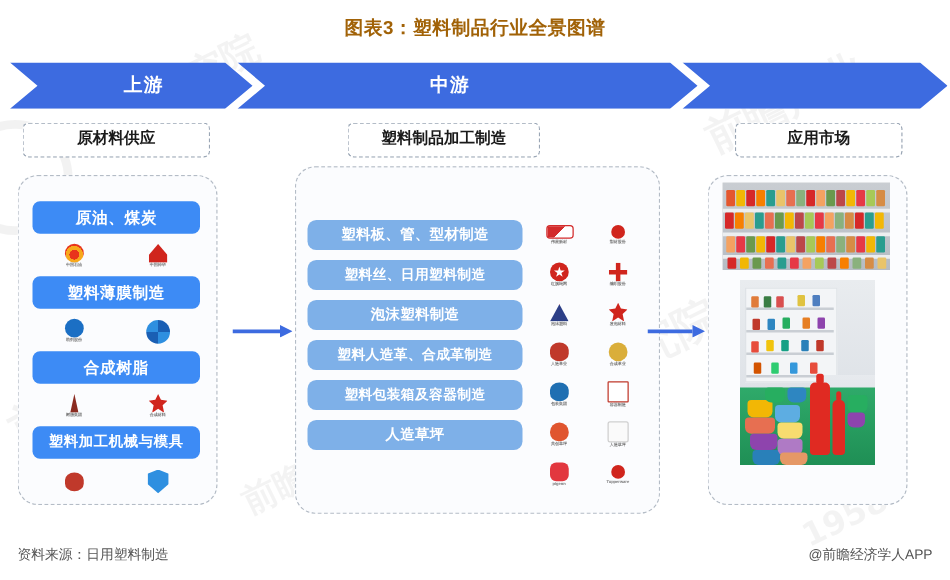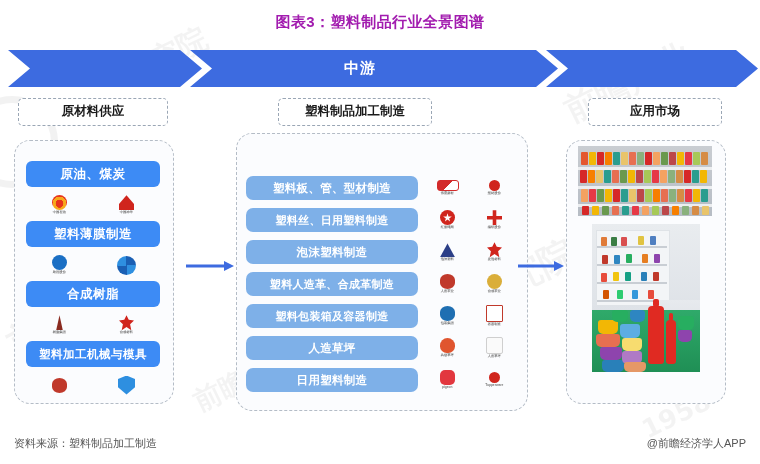--- a/index.html
+++ b/index.html
@@ -19,39 +19,39 @@
     font-family:"DejaVu Sans",sans-serif;
   }
   .wm-ring{
     position:absolute;border:7px solid #000;border-radius:50%;
     opacity:.05;pointer-events:none;
   }
 
   
   .title{
     position:absolute;left:0;top:13px;width:760px;text-align:center;
-    font-size:15px;font-weight:bold;color:#a21caf;letter-spacing:.4px;
+    font-size:15px;font-weight:bold;color:#a16207;letter-spacing:.4px;
   }
 
   
   .band{position:absolute;left:8px;top:50px;width:750px;height:37px;}
   .band svg{display:block;}
   .band-label{
     position:absolute;top:59px;color:#fff;font-size:15px;font-weight:bold;
     text-align:center;letter-spacing:1px;
   }
   .bl-up{left:40px;width:150px;}
   .bl-mid{left:210px;width:300px;}
   .bl-down{left:570px;width:160px;}
 
   
   .subhead{
     position:absolute;height:26px;line-height:25px;text-align:center;
     border:1px dashed #9aa6b5;border-radius:5px;background:#fff;
-    font-size:12.5px;font-weight:bold;color:#1a1a1a;
+    font-size:12.5px;font-weight:bold;color:#1a1a1a;font-family:Liberation Mono, monospace;
   }
   .sh-up{left:18px;top:98px;width:148px;}
   .sh-mid{left:278px;top:98px;width:152px;}
   .sh-down{left:588px;top:98px;width:132px;}
 
   
   .panel{
     position:absolute;border:1px dashed #b4bcc6;border-radius:16px;
     background:#fbfcfe;
   }
@@ -169,20 +169,21 @@
 
   <div class="title">图表3：塑料制品行业全景图谱</div>
 
   <div class="band">
     <svg width="750" height="37" viewBox="0 0 750 37">
       <path d="M0,0 L172,0 L194,18.5 L172,37 L0,37 L22,18.5 Z" fill="#3d6be0"></path>
       <path d="M182,0 L528,0 L550,18.5 L528,37 L182,37 L204,18.5 Z" fill="#3d6be0"></path>
       <path d="M538,0 L728,0 L750,18.5 L728,37 L538,37 L560,18.5 Z" fill="#3d6be0"></path>
     </svg>
   </div>
+  <div class="band-label bl-up">上游</div>
   <div class="band-label bl-mid">中游</div>
 
   <div class="subhead sh-up">原材料供应</div>
   <div class="subhead sh-down">应用市场</div>
   <div class="subhead sh-mid">塑料制品加工制造</div>
 
   <div class="panel p-up"></div>
   <div class="panel p-mid"></div>
   <div class="panel p-down"></div>
 
@@ -310,21 +311,20 @@
           <div class="cap">共创草坪</div>
         </div>
       <div class="logo">
           <div class="mark m-faint"></div>
           <div class="cap">人造草坪</div>
         </div>
     </div>
   </div>
 
   <div class="mid-row" style="top:368px;">
-    <div class="mid-box">日用塑料制造</div>
     <div class="mid-logos">
       <div class="logo">
           <div class="mark m-pigeon"></div>
           <div class="cap">pigeon</div>
         </div>
       <div class="logo">
           <div class="mark m-circ" style="width:11px;height:11px;"></div>
           <div class="cap">Tupperware</div>
         </div>
     </div>
@@ -451,16 +451,16 @@
       <path d="M38,0 L48,5 L38,10 Z" fill="#3d6be0"></path>
     </svg>
   </div>
   <div class="conn" style="left:518px;top:257px;width:46px;">
     <svg width="46" height="10" viewBox="0 0 46 10">
       <line x1="0" y1="5" x2="36" y2="5" stroke="#3d6be0" stroke-width="3"></line>
       <path d="M36,0 L46,5 L36,10 Z" fill="#3d6be0"></path>
     </svg>
   </div>
 
-  <div class="src">资料来源：塑料制品加工制造</div>
+  <div class="src">资料来源：日用塑料制造</div>
   <div class="brand">@前瞻经济学人APP</div>
 
 </div>
 
 </body></html>

